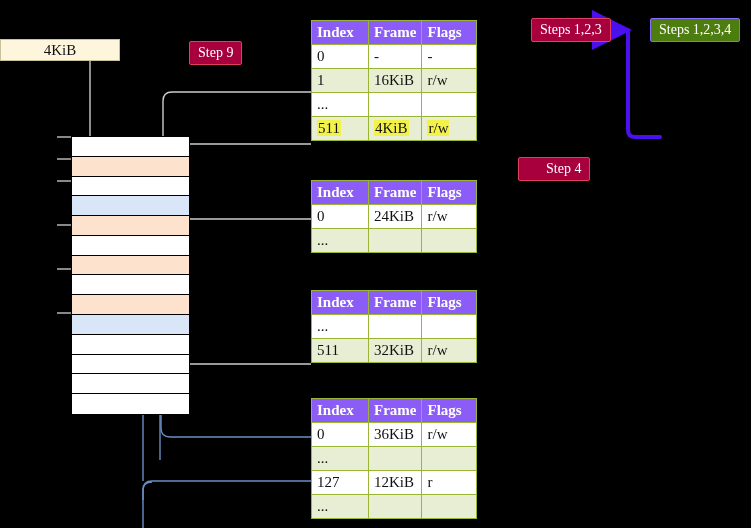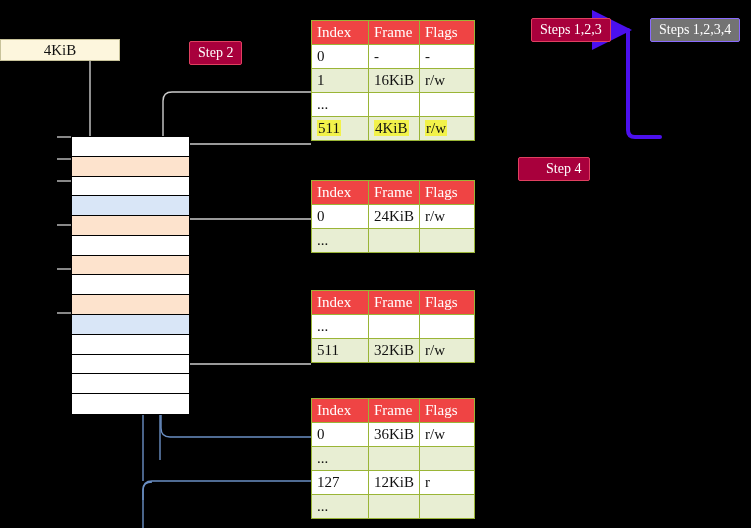--- a/index.html
+++ b/index.html
@@ -55,21 +55,21 @@
     padding: 1px 8px 2px 8px;
     box-sizing: border-box;
     white-space: nowrap;
     border-radius: 2px;
   }
   .badge-red {
     background: #a8003c;
     border: 1px solid #e04060;
   }
   .badge-blue {
-    background: #737373;
+    background: #4d7c0f;
     border: 1px solid #8a6bff;
   }
   #badge-step0   { left: 189px; top: 41px; }
   #badge-steps123{ left: 492px; top: 18px; margin-left: 39px; }
   #badge-steps1234{ left: 650px; top: 18px; }
   #badge-step4   { left: 518px; top: 157px; padding-left: 27px; }
 
   
   .memcol {
     position: absolute;
@@ -110,23 +110,23 @@
     padding: 2px 5px 3px 5px;
     height: 20px;
     box-sizing: border-box;
     color: #111111;
     font-weight: normal;
     text-align: left;
     vertical-align: middle;
     line-height: 18px;
   }
   .ptable th {
-    background: #ef4444;
+    background: #8b5cf6;
     color: #ffffff;
-    font-weight: normal;
+    font-weight: bold;
     border: 1px solid #9ab536;
   }
   .ptable .col-index { width: 57px; }
   .ptable .col-frame { width: 37px; }
   .ptable .col-flags { width: 55px; }
   tr.alt td { background: #e8eed3; }
   tr.plain td { background: #ffffff; }
   td .hl { background: #f2f24a; padding: 0 1px; }
 
   #table-pml4 { left: 311px; top: 20px; }
@@ -197,21 +197,21 @@
       <path d="M160,460 L160,336" stroke="#6a8fc4" stroke-width="1.4" fill="none" marker-end="url(#arrow-blue-up)"></path>
     </g>
 
     <g>
       <path d="M660,137 L635,137 Q628,137 628,130 L628,30" stroke="#4b10ee" stroke-width="4" fill="none" stroke-linecap="round" marker-end="url(#arrow-purple)"></path>
     </g>
   </svg>
 
   <div class="vaddr-box">4KiB</div>
 
-  <div class="badge badge-red" id="badge-step0">Step 2</div>
+  <div class="badge badge-red" id="badge-step0">Step 9</div>
   <div class="badge badge-red" id="badge-steps123">Steps 1,2,3</div>
   <div class="badge badge-blue" id="badge-steps1234">Steps 1,2,3,4</div>
   <div class="badge badge-red" id="badge-step4">Step 4</div>
 
   <div class="memcol">
       <div class="memrow m-white" style="height: 19.7857px;"></div>
       <div class="memrow m-orange" style="height: 19.7857px;"></div>
       <div class="memrow m-white" style="height: 19.7857px;"></div>
       <div class="memrow m-blue" style="height: 19.7857px;"></div>
       <div class="memrow m-orange" style="height: 19.7857px;"></div>

